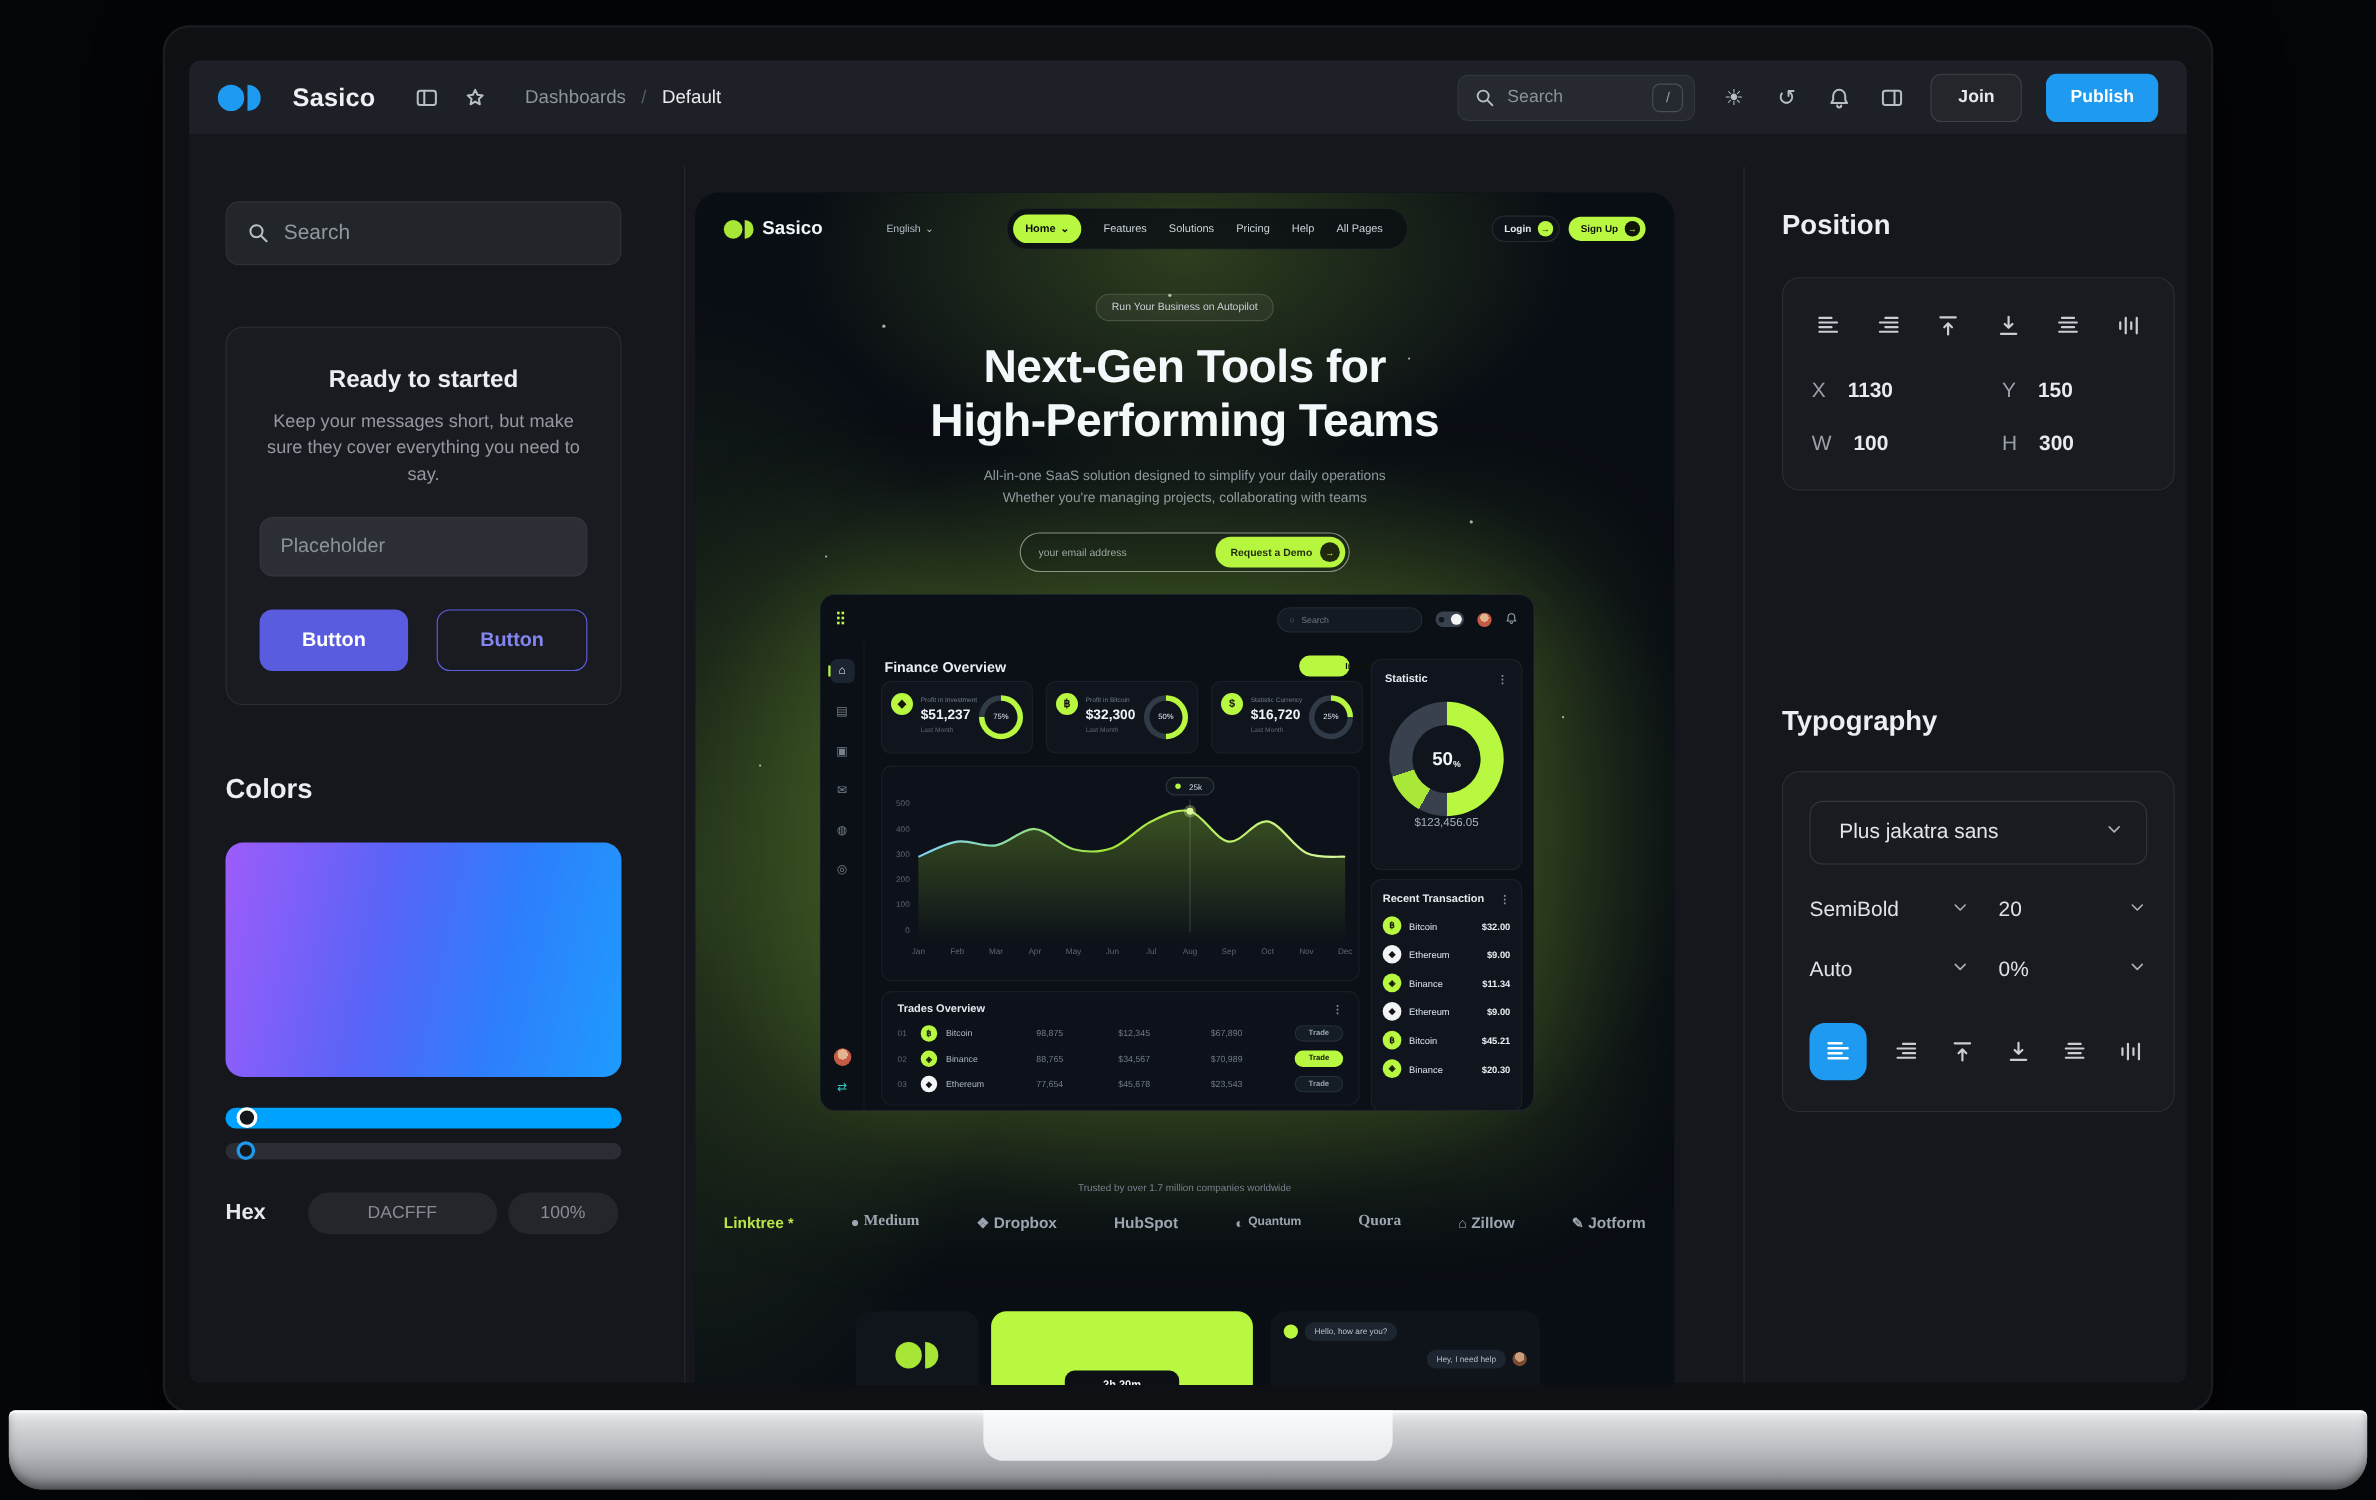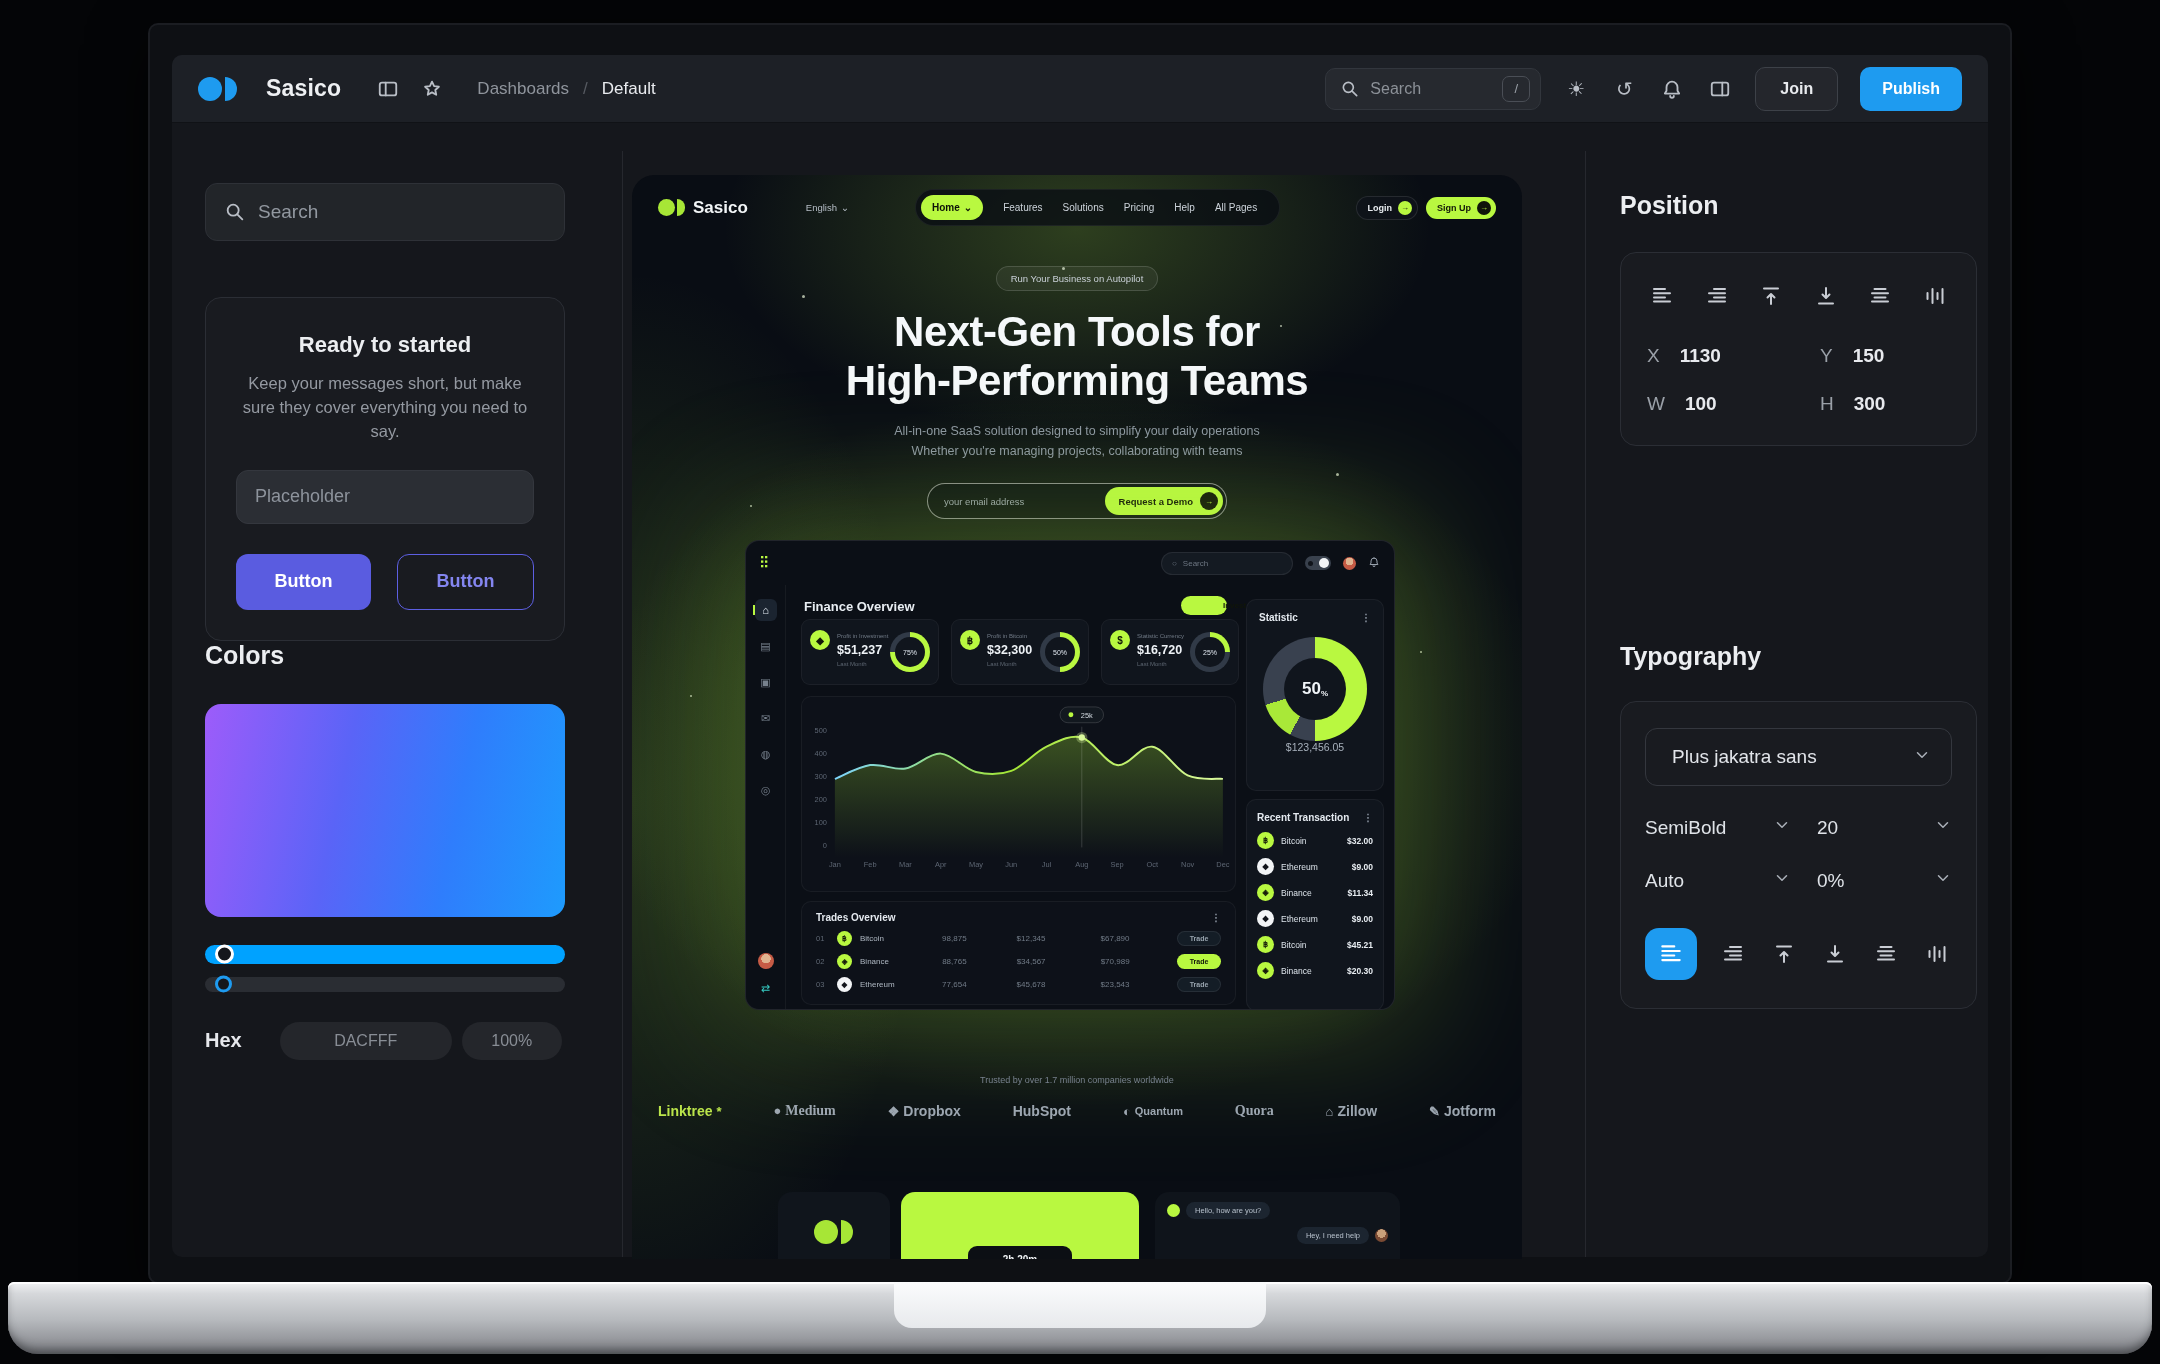--- a/index.html
+++ b/index.html
@@ -1,21 +1,21 @@
 <!DOCTYPE html>
 <html><head>
 <meta charset="utf-8">
 <style>
   * { margin:0; padding:0; box-sizing:border-box; }
   html,body { width:2160px; height:1364px; background:#040507; overflow:hidden;
     font-family:"Liberation Sans", sans-serif; }
 
   
   .screen { position:absolute; left:150px; top:25px; width:1860px; height:1257px;
-    background:#0e1014; border-radius:8px; box-shadow:0 0 0 2px #1b1d22, 0 18px 60px rgba(0,0,0,.7); overflow:hidden; }
+    background:#0e1014; border-radius:22px; box-shadow:0 0 0 2px #1b1d22, 0 18px 60px rgba(0,0,0,.7); overflow:hidden; }
   .base { position:absolute; left:8px; right:8px; top:1282px; height:72px;
     background:linear-gradient(180deg,#f2f3f5 0%,#d6d8db 16%,#b7babe 52%,#96989d 80%,#7d7f84 100%);
     border-radius:6px 6px 30px 30px;
     box-shadow:inset 0 2px 0 #fdfdfe, inset 0 -7px 10px -3px rgba(35,37,40,.6); }
   .base-notch { position:absolute; left:50%; top:0; transform:translateX(-50%); width:372px; height:46px;
     background:linear-gradient(180deg,#fbfcfd,#e7e9ec); border-radius:0 0 18px 18px; }
 
   
   .app { position:absolute; left:22px; top:30px; right:22px; bottom:25px; background:#15171c; border-radius:10px; }
   .topbar { position:absolute; left:0; right:0; top:0; height:68px; background:#1d2026;
@@ -56,21 +56,21 @@
   .starter { margin-top:56px; padding:34px 30px 30px; text-align:center; }
   .starter h3 { color:#eceef1; font-size:22px; font-weight:700; }
   .starter p { color:#9499a1; font-size:16.5px; line-height:1.45; margin-top:14px; }
   .ph-input { width:100%; height:54px; margin-top:26px; background:#2b2e34; border:1px solid #34373e;
     border-radius:12px; padding:0 18px; color:#cfd3d9; font-size:18px; font-family:inherit; outline:none; }
   .ph-input::placeholder { color:#8d939c; }
   .btn-row { display:flex; gap:26px; margin-top:30px; }
   .btn-fill { flex:1; height:56px; background:#5a5ce0; color:#fff; border:0; border-radius:12px; font-size:18px; font-weight:700; }
   .btn-line { flex:1; height:56px; background:transparent; color:#8486f0; border:1.5px solid #5d5fe2; border-radius:12px; font-size:18px; font-weight:700; }
   .sec-title { color:#eceef1; font-size:25px; font-weight:700; }
-  .colors-title { }
+  .colors-title { margin-top:62px; }
   .grad { width:100%; height:213px; margin-top:34px; border-radius:16px;
     background:linear-gradient(102deg,#9d5cfa 0%,#5a64f7 38%,#2f7dfc 68%,#1e9bfd 100%); }
   .slider { position:relative; width:100%; border-radius:999px; }
   .hue { height:19px; margin-top:28px; background:#00a2ff; }
   .alpha { height:15px; margin-top:13px; background:#2a2d33; }
   .knob { position:absolute; top:50%; transform:translateY(-50%); width:19px; height:19px; border-radius:50%;
     background:#15171c; }
   .hue .knob { left:10px; border:3.5px solid #fff; }
   .alpha .knob { left:10px; border:3.5px solid #1e9bf0; width:17px; height:17px; }
   .hex-row { display:flex; align-items:center; margin-top:30px; gap:10px; }

